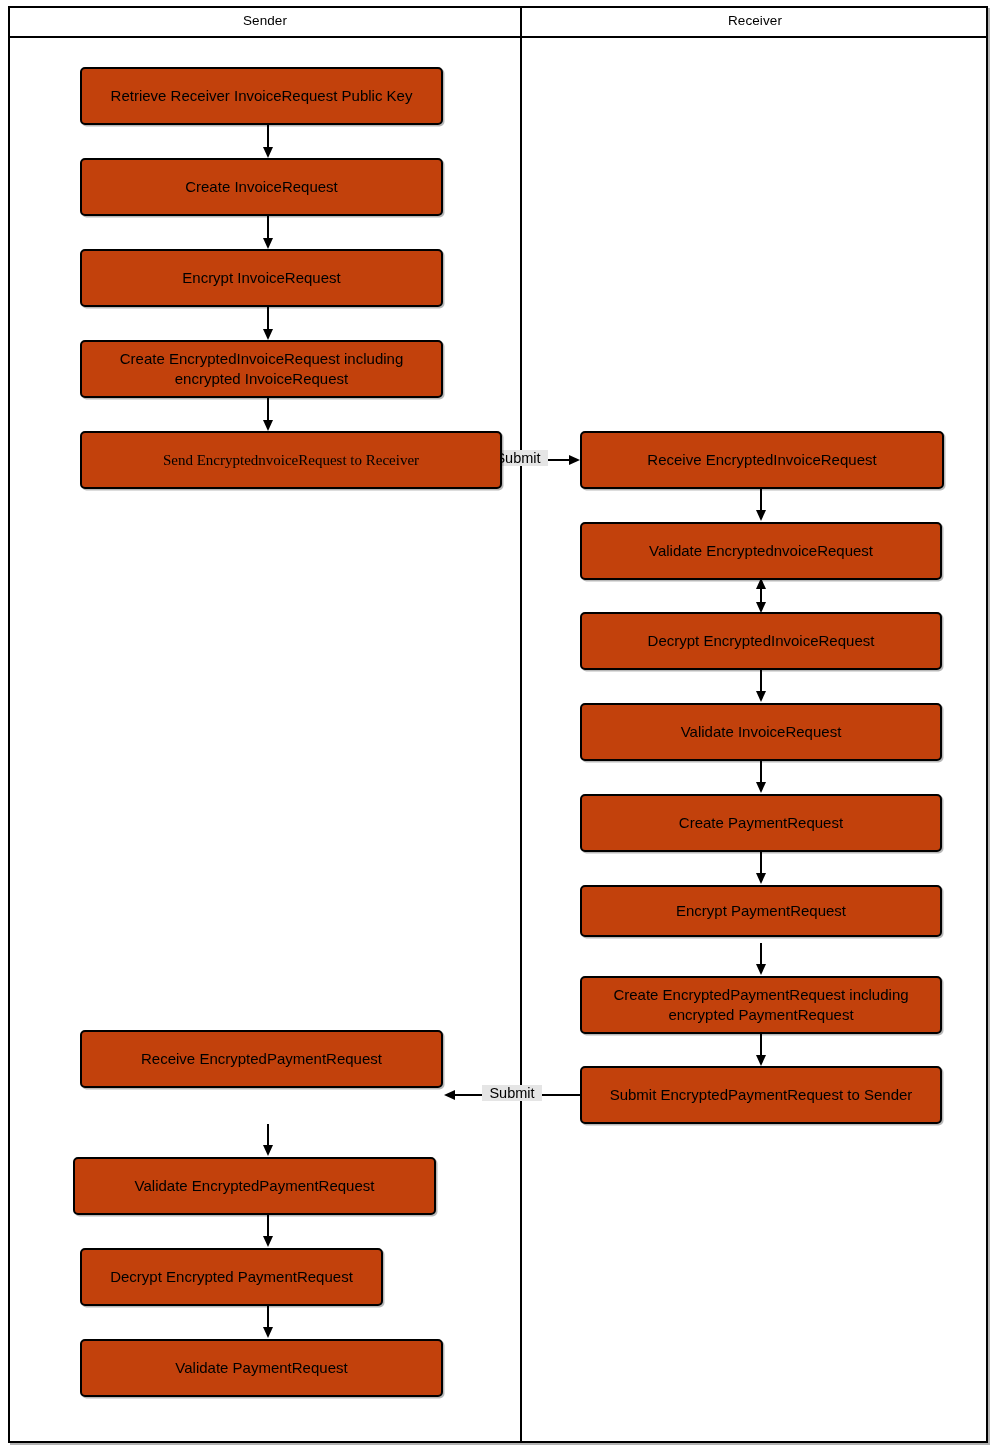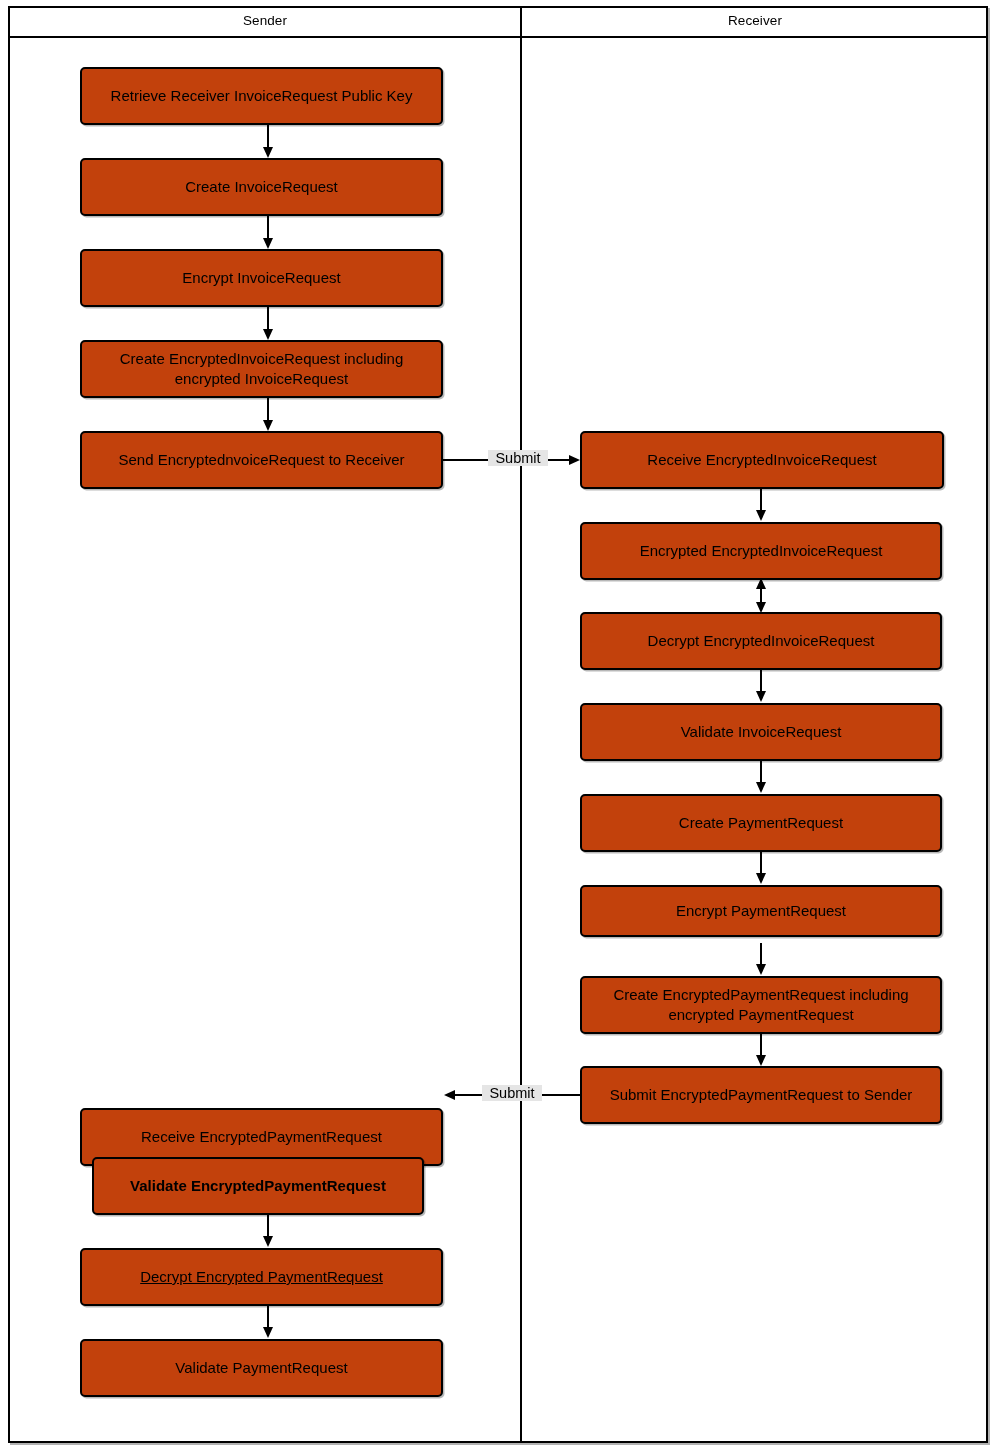--- a/index.html
+++ b/index.html
@@ -225,40 +225,40 @@
 
   <div class="node" style="left:80px;  top:67px;   width:363px; height:58px;">Retrieve Receiver InvoiceRequest Public Key</div>
 
   <div class="node" style="left:80px;  top:158px;  width:363px; height:58px;">Create InvoiceRequest</div>
 
   <div class="node" style="left:80px;  top:249px;  width:363px; height:58px;">Encrypt InvoiceRequest</div>
 
   <div class="node" style="left:80px;  top:340px;  width:363px; height:58px;">Create EncryptedInvoiceRequest including
 encrypted InvoiceRequest</div>
 
-  <div class="node" style="left:80px;  top:431px;  width:363px; height:58px;">Send EncryptednvoiceRequest to Receiver</div>
+  <div class="node" style="left:80px;  top:431px;  width:422px; height:58px;font-family:Liberation Serif, serif;">Send EncryptednvoiceRequest to Receiver</div>
 
   <div class="node" style="left:580px; top:431px;  width:364px; height:58px;">Receive EncryptedInvoiceRequest</div>
 
-  <div class="node" style="left:580px; top:522px;  width:362px; height:58px;">Encrypted EncryptedInvoiceRequest</div>
+  <div class="node" style="left:580px; top:522px;  width:362px; height:58px;">Validate EncryptednvoiceRequest</div>
 
   <div class="node" style="left:580px; top:612px;  width:362px; height:58px;">Decrypt EncryptedInvoiceRequest</div>
 
   <div class="node" style="left:580px; top:703px;  width:362px; height:58px;">Validate InvoiceRequest</div>
 
   <div class="node" style="left:580px; top:794px;  width:362px; height:58px;">Create PaymentRequest</div>
 
   <div class="node" style="left:580px; top:885px;  width:362px; height:52px;">Encrypt PaymentRequest</div>
 
   <div class="node" style="left:580px; top:976px;  width:362px; height:58px;">Create EncryptedPaymentRequest including
 encrypted PaymentRequest</div>
 
   <div class="node" style="left:580px; top:1066px; width:362px; height:58px;">Submit EncryptedPaymentRequest to Sender</div>
 
-  <div class="node" style="left:80px;  top:1108px; width:363px; height:58px;">Receive EncryptedPaymentRequest</div>
-
-  <div class="node" style="left:92px;  top:1157px; width:332px; height:58px;font-weight:bold;">Validate EncryptedPaymentRequest</div>
-
-  <div class="node" style="left:80px;  top:1248px; width:363px; height:58px;text-decoration:underline;">Decrypt Encrypted PaymentRequest</div>
+  <div class="node" style="left:80px;  top:1030px; width:363px; height:58px;">Receive EncryptedPaymentRequest</div>
+
+  <div class="node" style="left:73px;  top:1157px; width:363px; height:58px;">Validate EncryptedPaymentRequest</div>
+
+  <div class="node" style="left:80px;  top:1248px; width:303px; height:58px;">Decrypt Encrypted PaymentRequest</div>
 
   <div class="node" style="left:80px;  top:1339px; width:363px; height:58px;">Validate PaymentRequest</div>
 
 </div>
 
 </body></html>

